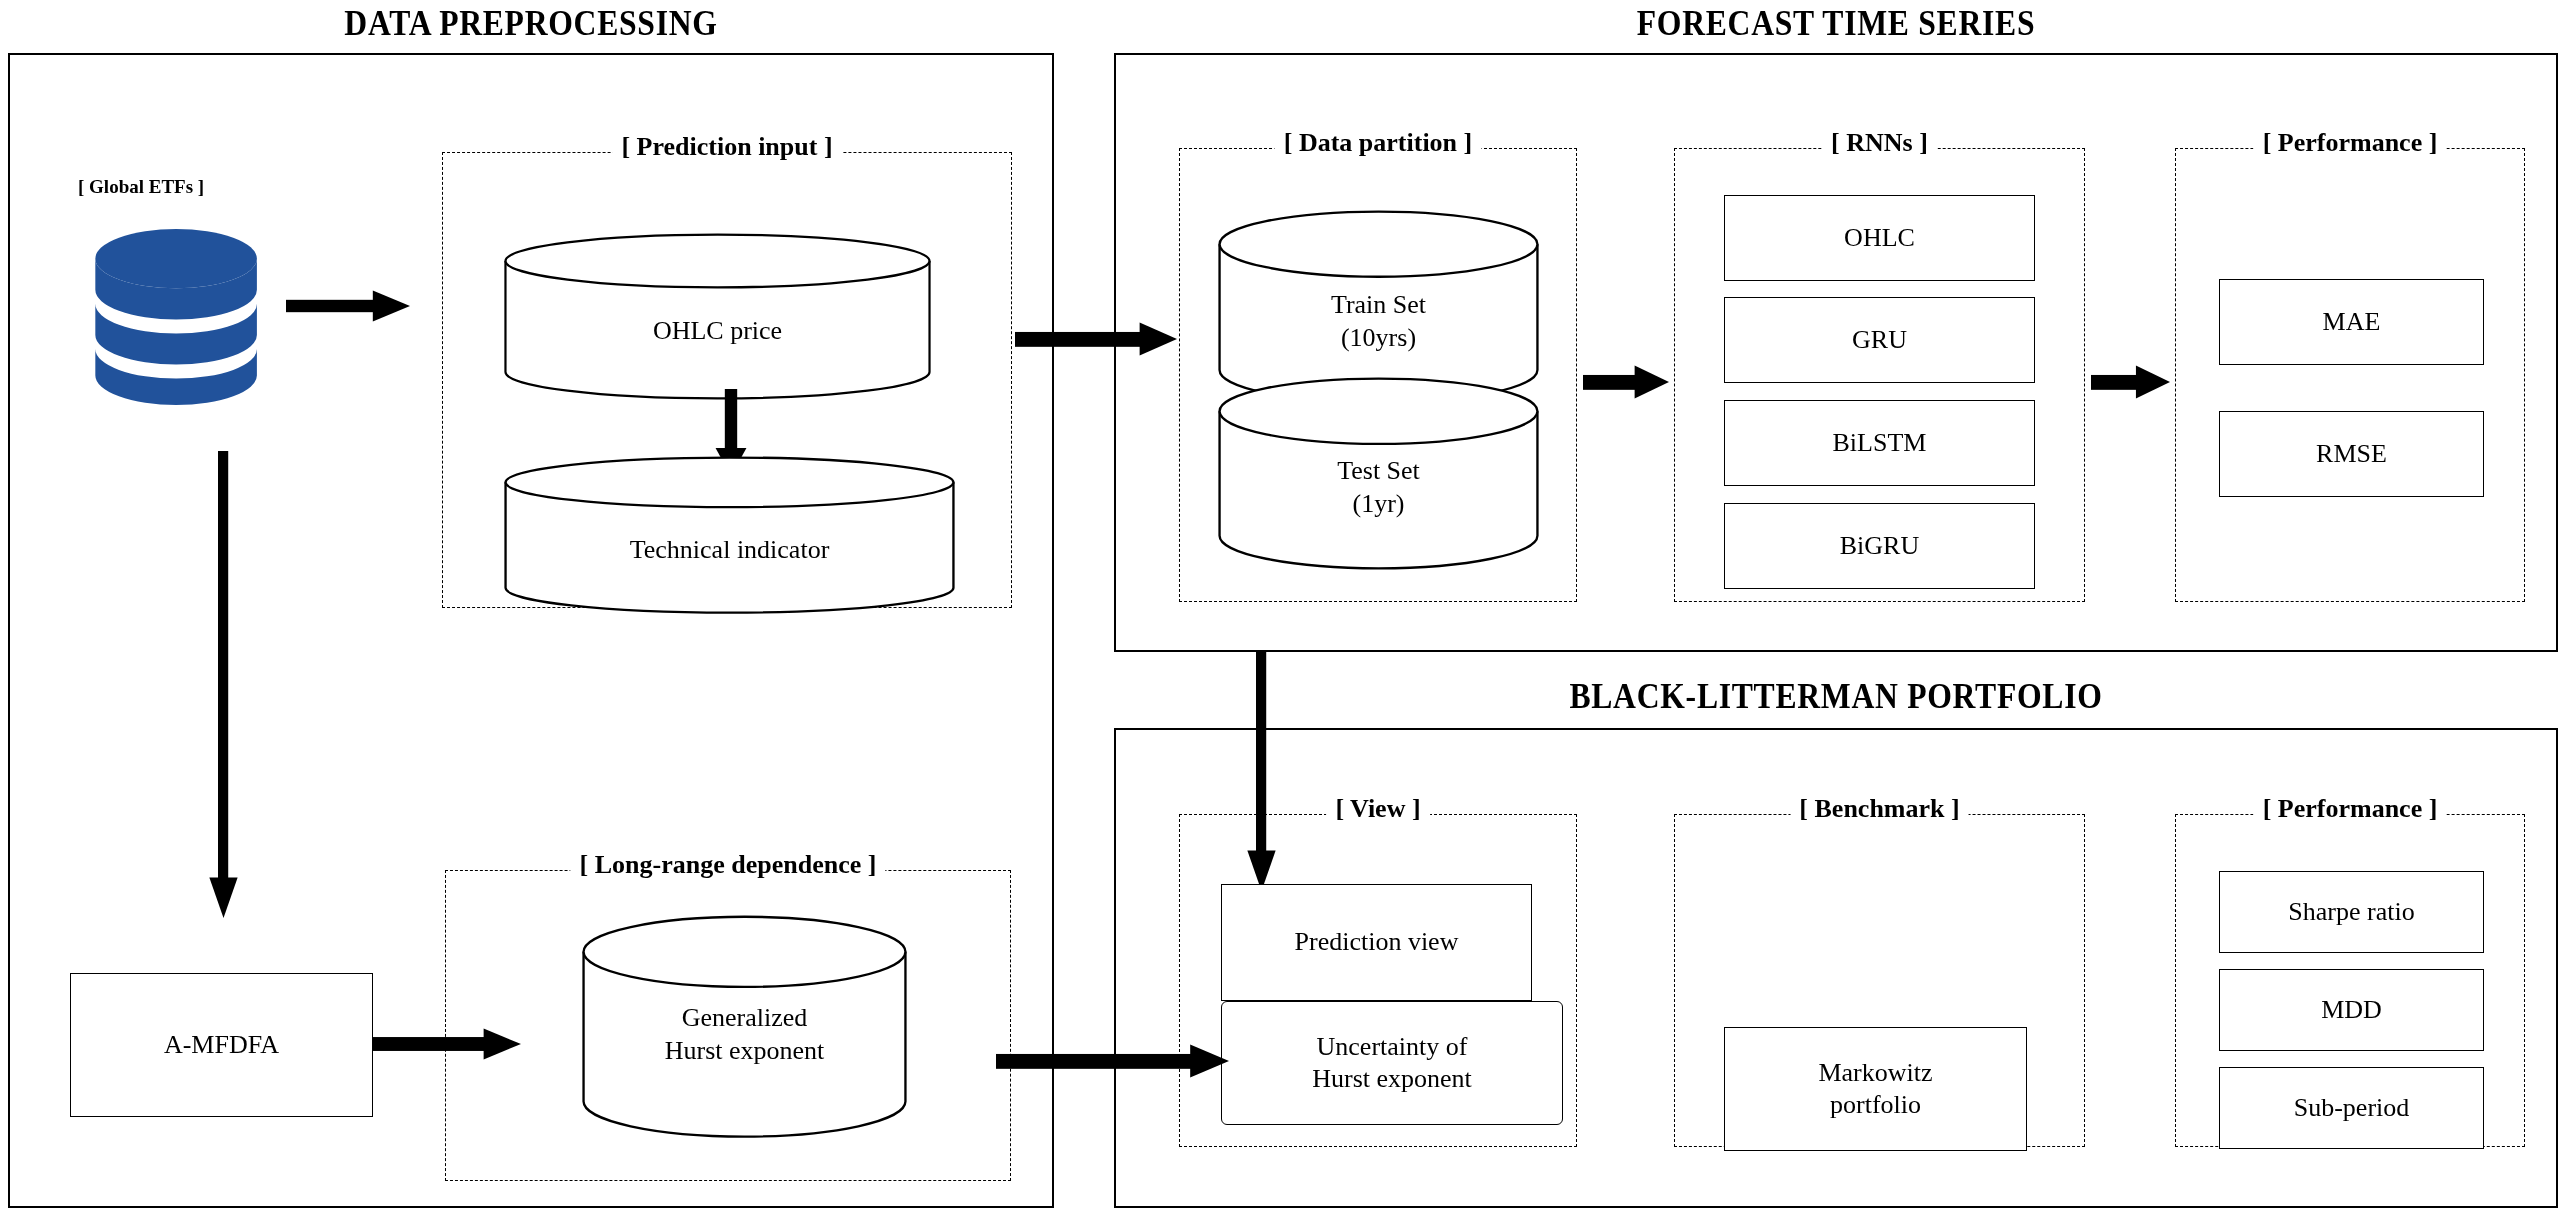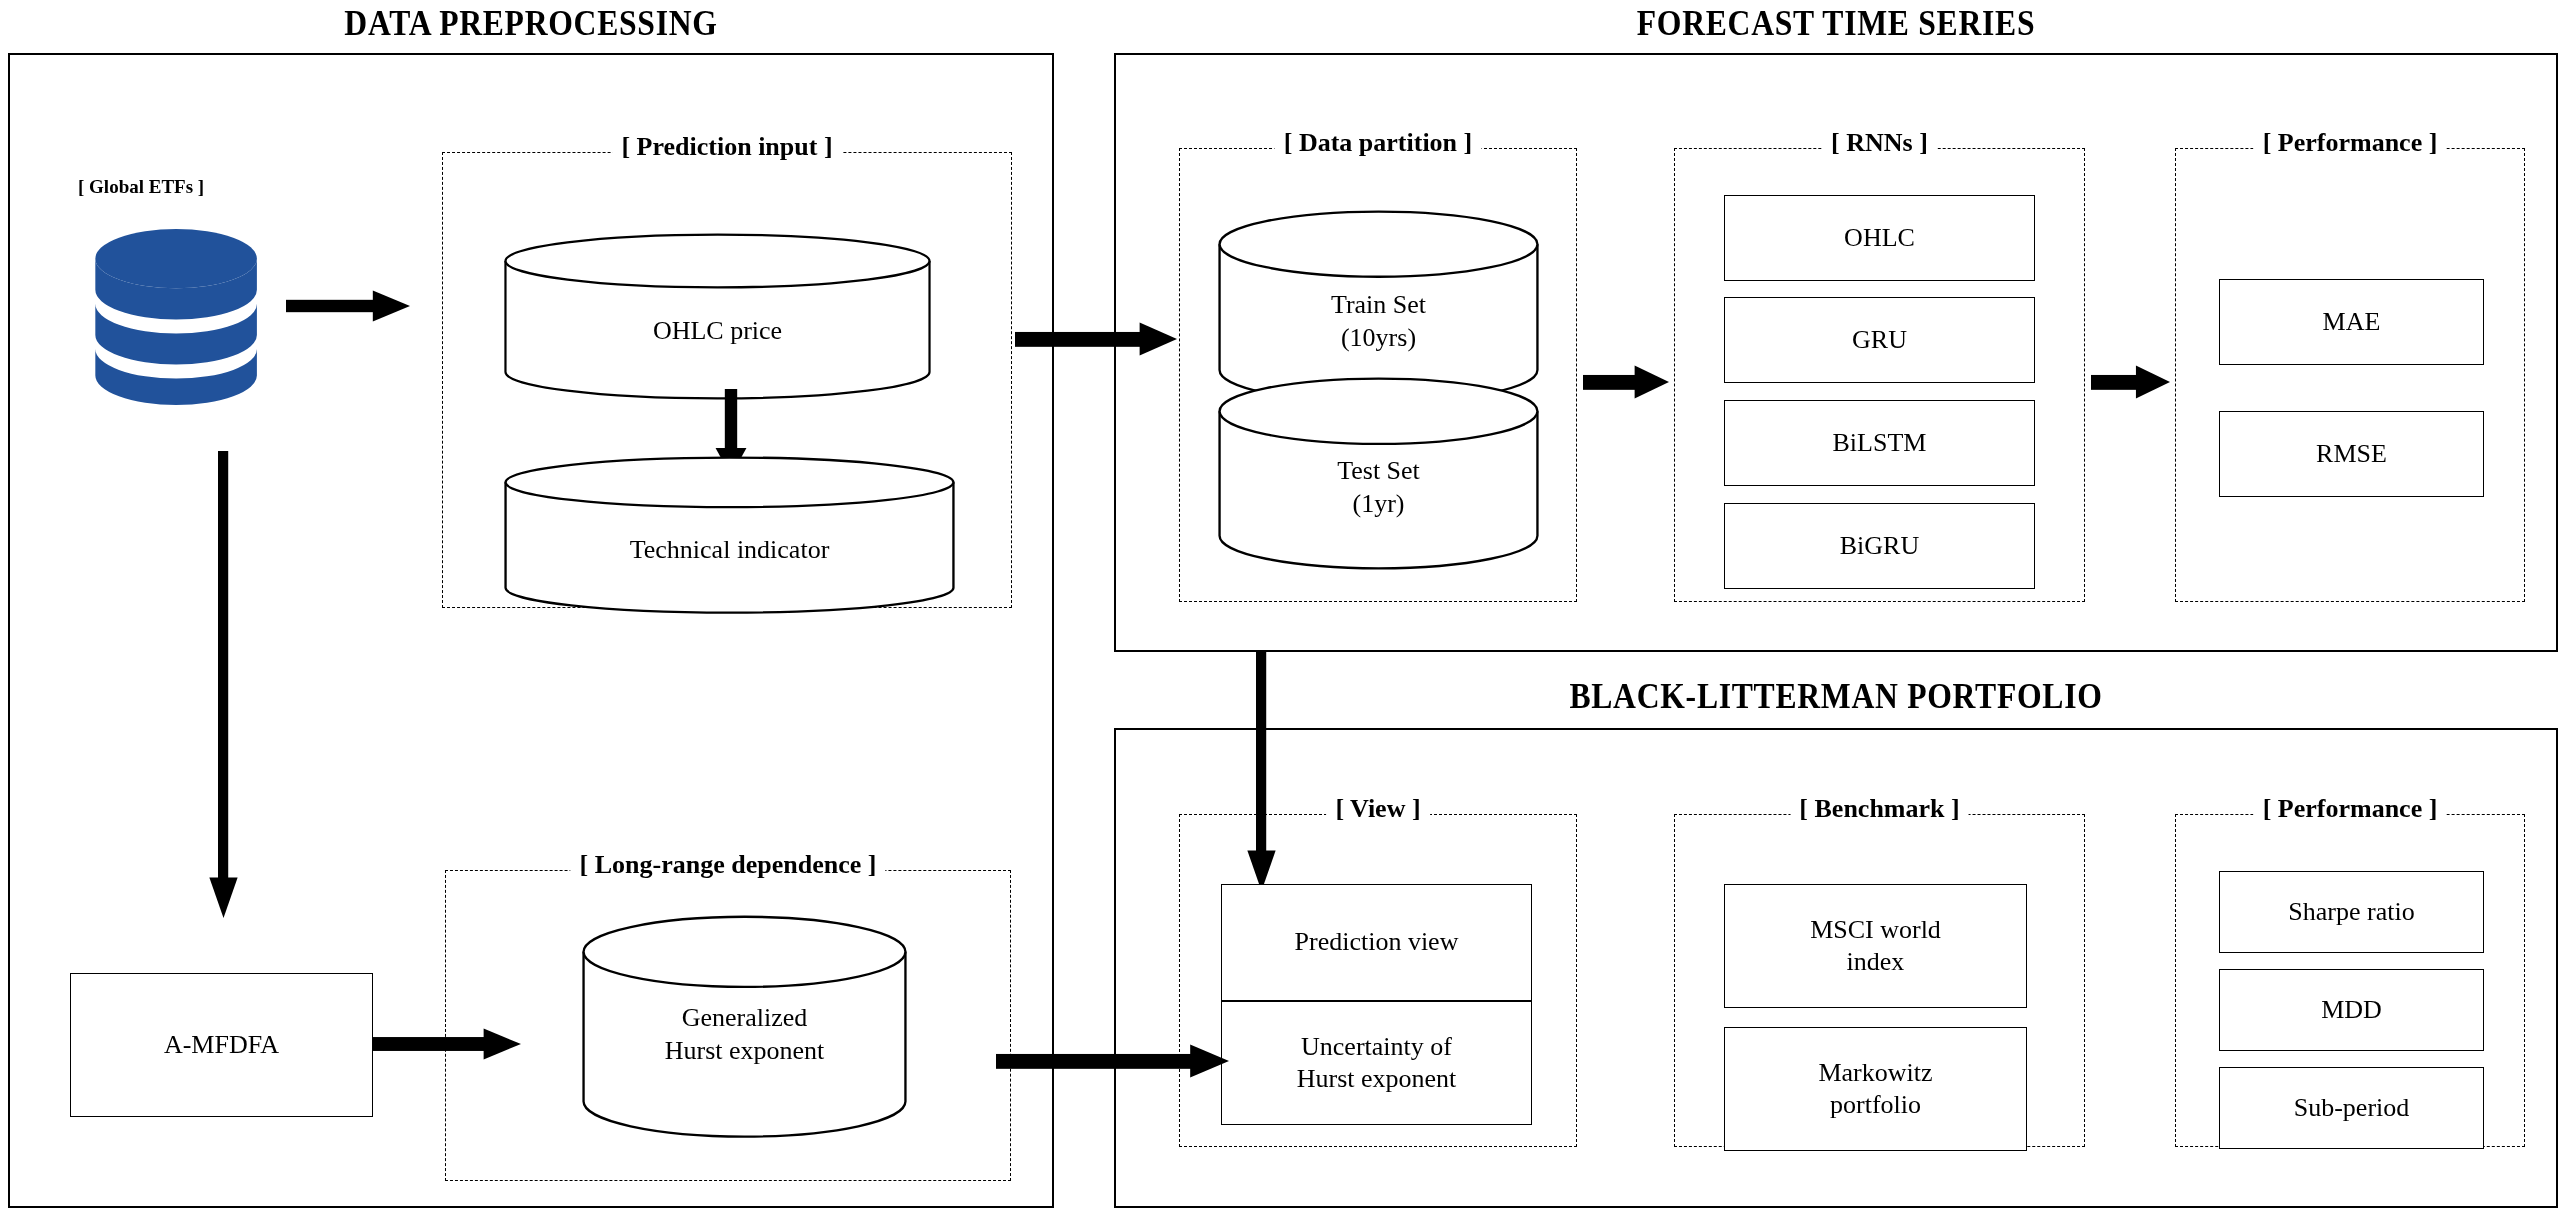--- a/index.html
+++ b/index.html
@@ -268,40 +268,36 @@
     </svg>
   </div>
 
   <div class="group" style="left:1179px;top:814px;width:398px;height:333px;">
     <span class="group-label">[ View ]</span>
   </div>
 
   <div class="node" style="left:1221px;top:884px;width:311px;height:117px;">
     <span>Prediction view</span>
   </div>
-  <div class="node" style="left:1221px;top:1001px;width:311px;height:124px;white-space:pre-line;">
+  <div class="node" style="left:1221px;top:1001px;width:342px;height:124px;white-space:pre-line;border-radius:6px;">
     <span>Uncertainty of
 Hurst exponent</span>
   </div>
 
   <div class="arrow" style="left:996px;top:1043px;width:233px;height:36px;">
     <svg viewBox="0 0 300 46" preserveAspectRatio="none">
       <rect x="0" y="14" width="256" height="19" fill="#000"></rect>
       <polygon points="250,2 300,23 250,44" fill="#000"></polygon>
     </svg>
   </div>
 
   <div class="group" style="left:1674px;top:814px;width:411px;height:333px;">
     <span class="group-label">[ Benchmark ]</span>
   </div>
 
-  <div class="node" style="left:1724px;top:884px;width:303px;height:124px;white-space:pre-line;">
-    <span>MSCI world
-index</span>
-  </div>
   <div class="node" style="left:1724px;top:1027px;width:303px;height:124px;white-space:pre-line;">
     <span>Markowitz
 portfolio</span>
   </div>
 
   <div class="group" style="left:2175px;top:814px;width:350px;height:333px;">
     <span class="group-label">[ Performance ]</span>
   </div>
 
   <div class="node" style="left:2219px;top:871px;width:265px;height:82px;">

